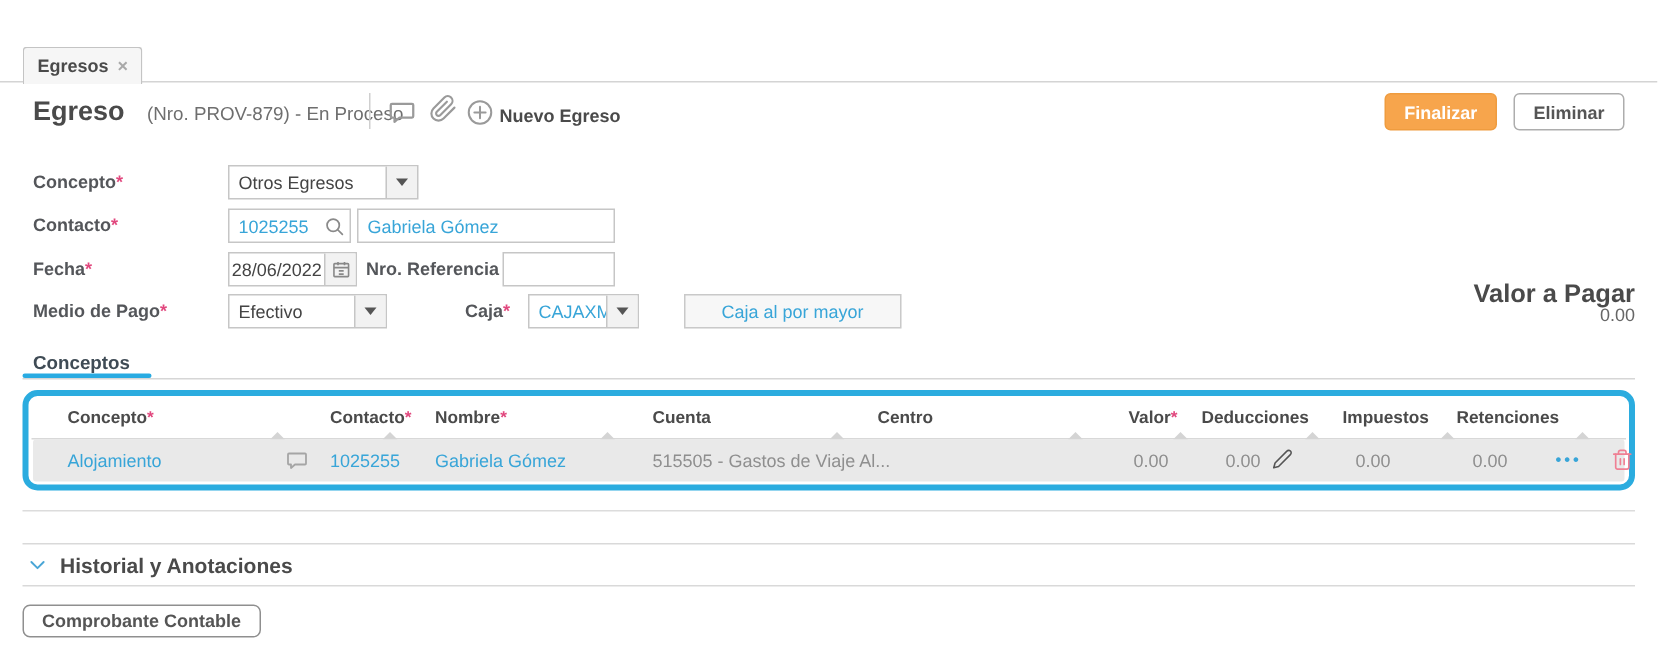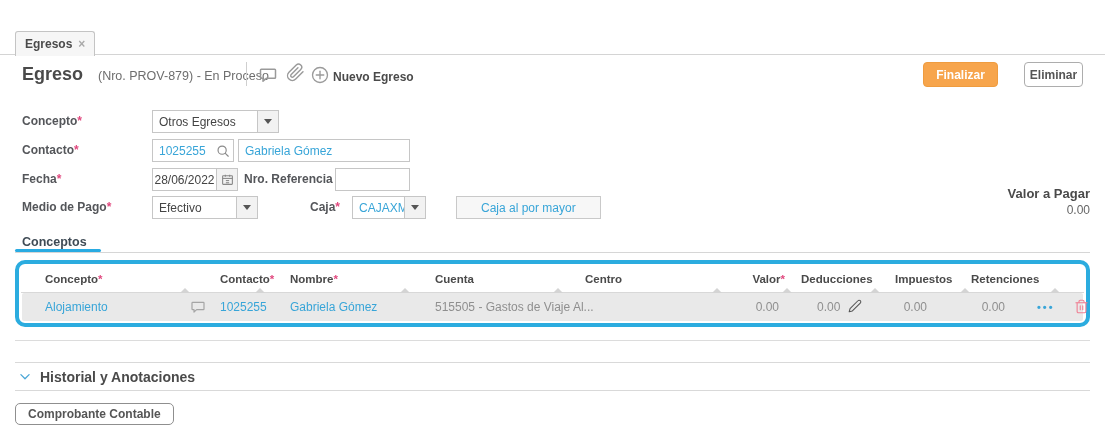--- a/index.html
+++ b/index.html
@@ -27,21 +27,21 @@
 
   
   .title { position:absolute; left:22px; top:64px; font-size:18px; font-weight:bold; color:#4a4a4a; }
   .subtitle { position:absolute; left:98px; top:69px; font-size:12.5px; color:#6e6e6e; }
   .hdiv { position:absolute; left:246px; top:62px; width:1px; height:24px; background:#cfcfcf; }
   .hicon { position:absolute; top:65px; color:#9a9a9a; cursor:pointer; }
   .nuevo { position:absolute; left:333px; top:70px; font-size:12px; font-weight:bold; color:#4a4a4a; cursor:pointer; }
   .btn-finalizar { position:absolute; right:107px; top:62px; width:75px; height:25px;
          background:#f7a54c; border:1px solid #ef9c3f; border-radius:4px; color:#fff;
          font-size:12px; font-weight:bold; display:flex; align-items:center; justify-content:center; cursor:pointer; }
-  .btn-eliminar { position:absolute; right:22px; top:62px; width:59px; height:25px;
+  .btn-eliminar { position:absolute; right:22px; top:62px; width:74px; height:25px;
          background:#fff; border:1px solid #adadad; border-radius:4px; color:#555;
          font-size:12px; font-weight:bold; display:flex; align-items:center; justify-content:center; cursor:pointer; }
 
   
   .flabel { position:absolute; left:22px; font-size:12px; font-weight:bold; color:#54565a; line-height:23px; }
   .req { color:#e1487e; }
   .inp { position:absolute; height:23px; border:1px solid #c6c6c6; background:#fff;
          display:flex; align-items:center; padding:0 6px; font-size:12px; color:#444; }
   .sel { position:absolute; height:23px; border:1px solid #c6c6c6; background:#fff;
          display:flex; align-items:stretch; font-size:12px; color:#444; cursor:pointer; }
@@ -49,21 +49,21 @@
   .sel .arw { width:21px; border-left:1px solid #c6c6c6; background:#f2f2f2;
               display:flex; align-items:center; justify-content:center; }
   .caret { width:0; height:0; border-left:4px solid transparent; border-right:4px solid transparent;
            border-top:5px solid #555; }
   .blue { color:#38a5d8; }
   .icon-btn { width:21px; border-left:1px solid #c6c6c6; background:#f2f2f2;
               display:flex; align-items:center; justify-content:center; color:#888; cursor:pointer; }
   .tagbtn { position:absolute; height:23px; background:#f7f7f7; border:1px solid #c9c9c9;
             display:flex; align-items:center; justify-content:center; font-size:12px;
             color:#38a5d8; padding:0 24px; cursor:pointer; }
-  .vap-label { position:absolute; right:15px; top:186px; font-size:13px; font-weight:bold; color:#4a4a4a; }
+  .vap-label { position:absolute; right:15px; top:186px; font-size:17px; font-weight:bold; color:#4a4a4a; }
   .vap-value { position:absolute; right:15px; top:203px; font-size:12px; color:#666; }
 
   
   .ctab { position:absolute; left:22px; top:235px; font-size:12.5px; font-weight:bold; color:#3f4b55; cursor:pointer; }
   .ctab-underline { position:absolute; left:15px; top:249px; width:86px; height:3px; background:#29abe2; border-radius:2px; }
   .ctab-line { position:absolute; left:15px; right:15px; top:252px; height:1px; background:#d6d6d6; }
 
   
   .hbox { position:absolute; left:15px; right:15px; top:260px; height:67px;
           border:4px solid #2bacdf; border-radius:10px; background:#fff; }

